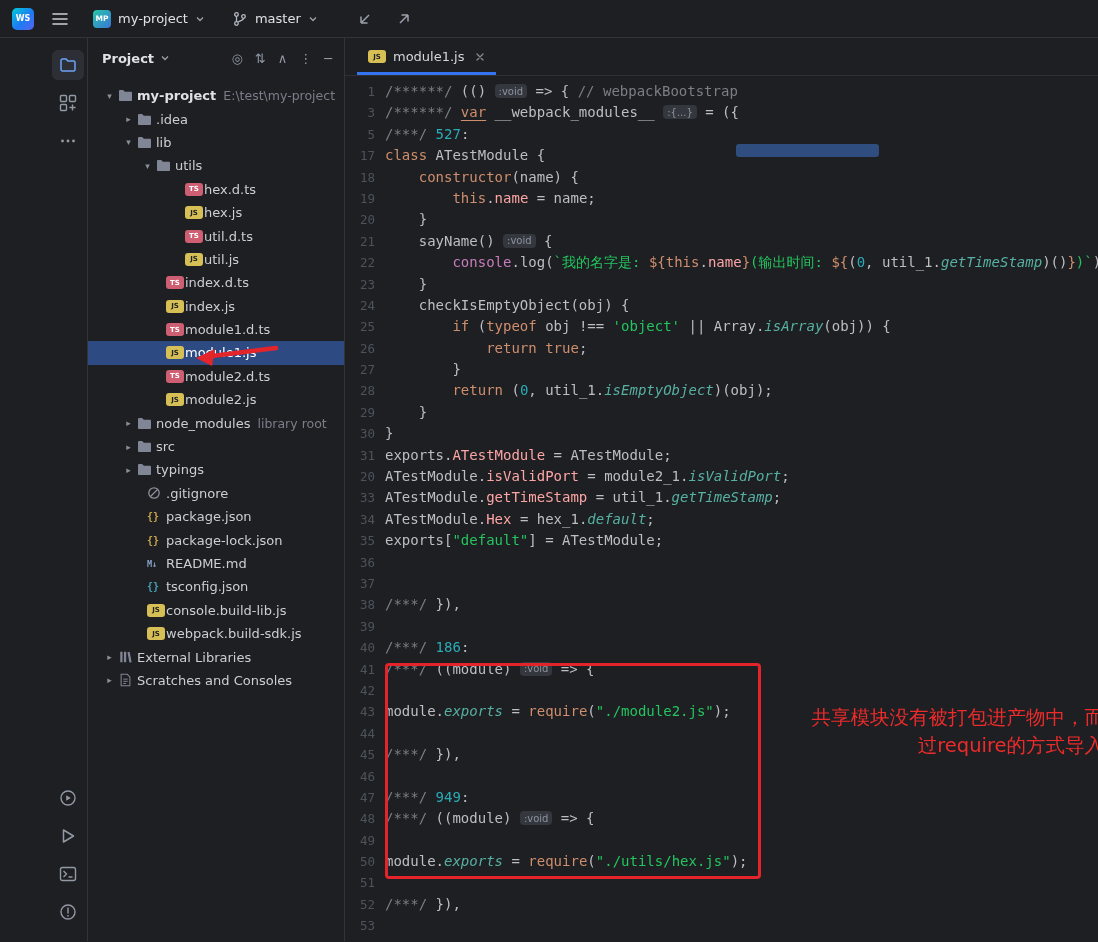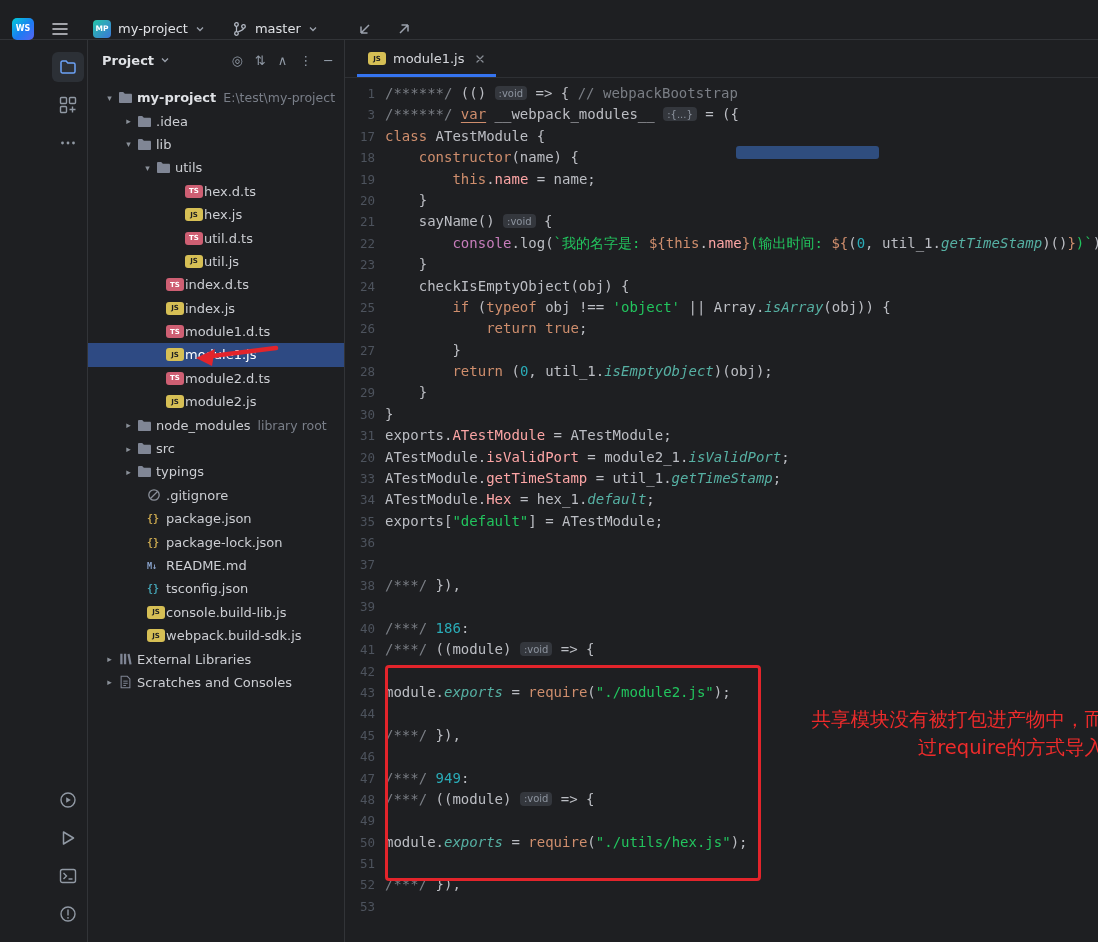--- a/index.html
+++ b/index.html
@@ -3,22 +3,22 @@
 <meta charset="utf-8">
 <style>
   * { box-sizing: border-box; }
   html,body { margin:0; padding:0; }
   body {
     width:1098px; height:942px; overflow:hidden; position:relative;
     background:#1e1f22; font-family:"DejaVu Sans","Liberation Sans",sans-serif;
     -webkit-font-smoothing:antialiased;
   }
   
-  .topbar { height:22px; display:flex; align-items:center; gap:13px; padding:0 12px;
-            border-bottom:1px solid #323438;margin-top:18px; }
+  .topbar { height:38px; display:flex; align-items:center; gap:13px; padding:0 12px;
+            border-bottom:1px solid #323438; }
   .ws-logo { width:22px; height:22px; border-radius:5px; flex:none;
              background:linear-gradient(135deg,#00cdd7 0%,#1d7bf3 55%,#5a63f2 100%);
              display:flex; align-items:center; justify-content:center;
              font-size:8px; font-weight:700; color:#fff; }
   .icon-btn { width:26px; height:26px; display:flex; align-items:center; justify-content:center;
               border-radius:5px; cursor:pointer; }
   .widget { display:flex; align-items:center; gap:7px; padding:4px 7px; border-radius:6px; cursor:pointer; }
   .widget-label { color:#dfe1e5; font-size:13px; }
   .proj-badge { width:18px; height:18px; border-radius:4px; flex:none;
                 background:linear-gradient(135deg,#26c6a8,#3b76d8);
@@ -395,20 +395,21 @@
         <span class="tab-close">
           <svg width="10" height="10" viewBox="0 0 10 10">
               <path d="M2 2l6 6M8 2l-6 6" stroke="#868b93" stroke-width="1.3" stroke-linecap="round"></path>
             </svg>
         </span>
       </div>
     </div>
     <div class="code" id="code">
         <div class="code-line"><span class="lnum">1</span><span class="ltext"><span class="tk-cm">/******/ </span><span class="tk-d">(() </span><span class="inlay">:void</span><span class="tk-d"> =&gt; { </span><span class="tk-cm">// webpackBootstrap</span></span></div>
         <div class="code-line"><span class="lnum">3</span><span class="ltext"><span class="tk-cm">/******/ </span><span class="tk-kwu">var</span><span class="tk-d"> __webpack_modules__ </span><span class="inlay">:{...}</span><span class="tk-d"> = ({</span></span></div>
+        <div class="code-line"><span class="lnum">5</span><span class="ltext"><span class="tk-cm">/***/ </span><span class="tk-num">527</span><span class="tk-d">:</span></span></div>
         <div class="code-line"><span class="lnum">17</span><span class="ltext"><span class="tk-kw">class</span><span class="tk-d"> ATestModule {</span></span></div>
         <div class="code-line"><span class="lnum">18</span><span class="ltext"><span class="tk-d">    </span><span class="tk-kw">constructor</span><span class="tk-d">(name) {</span></span></div>
         <div class="code-line"><span class="lnum">19</span><span class="ltext"><span class="tk-d">        </span><span class="tk-kw">this</span><span class="tk-d">.</span><span class="tk-prop">name</span><span class="tk-d"> = name;</span></span></div>
         <div class="code-line"><span class="lnum">20</span><span class="ltext"><span class="tk-d">    }</span></span></div>
         <div class="code-line"><span class="lnum">21</span><span class="ltext"><span class="tk-d">    sayName() </span><span class="inlay">:void</span><span class="tk-d"> {</span></span></div>
         <div class="code-line"><span class="lnum">22</span><span class="ltext"><span class="tk-d">        </span><span class="tk-glob">console</span><span class="tk-d">.log(</span><span class="tk-str">`我的名字是: </span><span class="tk-kw">${</span><span class="tk-kw">this</span><span class="tk-d">.</span><span class="tk-prop">name</span><span class="tk-kw">}</span><span class="tk-str">(输出时间: </span><span class="tk-kw">${</span><span class="tk-d">(</span><span class="tk-num">0</span><span class="tk-d">, util_1.</span><span class="tk-sp">getTimeStamp</span><span class="tk-d">)()</span><span class="tk-kw">}</span><span class="tk-str">)`</span><span class="tk-d">);</span></span></div>
         <div class="code-line"><span class="lnum">23</span><span class="ltext"><span class="tk-d">    }</span></span></div>
         <div class="code-line"><span class="lnum">24</span><span class="ltext"><span class="tk-d">    checkIsEmptyObject(obj) {</span></span></div>
         <div class="code-line"><span class="lnum">25</span><span class="ltext"><span class="tk-d">        </span><span class="tk-kw">if</span><span class="tk-d"> (</span><span class="tk-kw">typeof</span><span class="tk-d"> obj !== </span><span class="tk-str">'object'</span><span class="tk-d"> || Array.</span><span class="tk-sp">isArray</span><span class="tk-d">(obj)) {</span></span></div>
         <div class="code-line"><span class="lnum">26</span><span class="ltext"><span class="tk-d">            </span><span class="tk-kw">return</span><span class="tk-d"> </span><span class="tk-kw">true</span><span class="tk-d">;</span></span></div>

